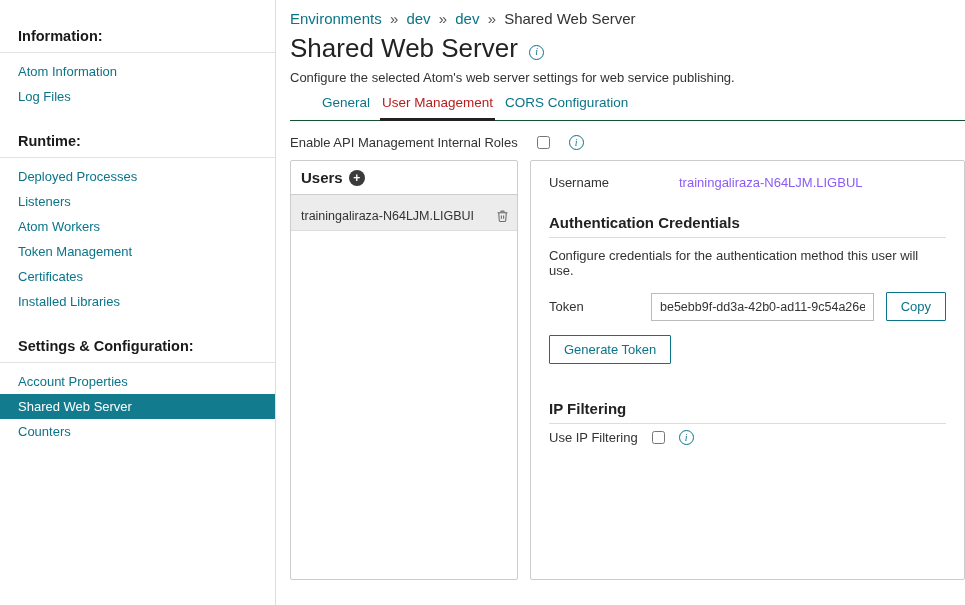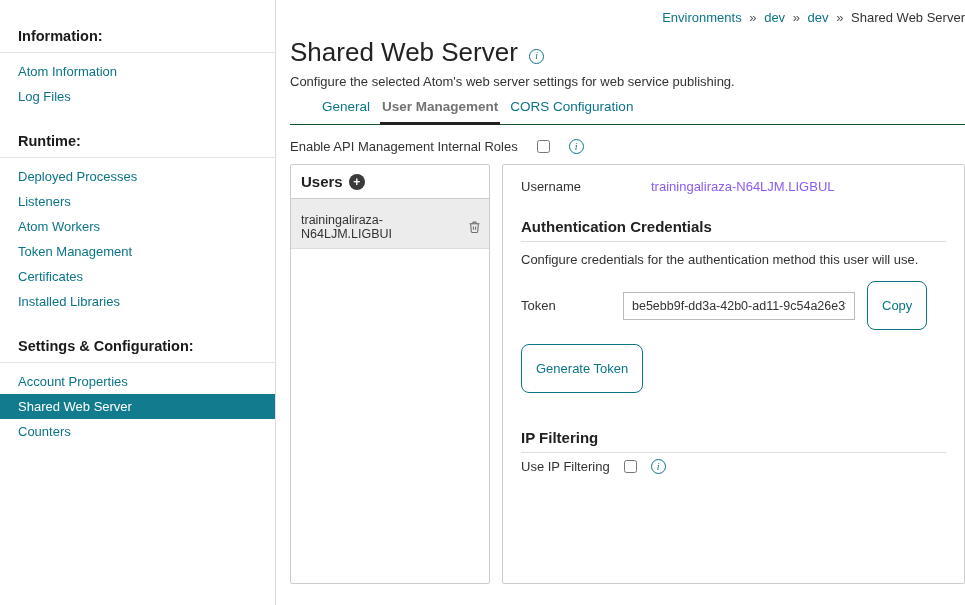--- a/index.html
+++ b/index.html
@@ -38,24 +38,23 @@
     background: #127c8e;
     color: #fff;
     font-weight: 500;
   }
   .main {
     flex: 1;
     padding: 10px 0 0 14px;
     overflow: hidden;
   }
   .breadcrumb {
-    font-size: 13px;
-    color: #333;
-    margin-bottom: 12px;
-    text-align: right;
+    font-size: 15px;
+    color: #333;
+    margin-bottom: 6px;
   }
   .breadcrumb a { color: #0b7489; text-decoration: none; cursor: pointer; }
   .breadcrumb .sep { color: #555; margin: 0 4px; }
   .page-title {
     font-size: 26px;
     font-weight: 400;
     color: #222;
     margin-bottom: 6px;
   }
   .page-title .info-icon {
@@ -76,23 +75,23 @@
   }
   .tab {
     padding: 6px 2px 8px 2px;
     font-size: 13.5px;
     color: #0b7489;
     cursor: pointer;
     border-bottom: 3px solid transparent;
     margin-bottom: -1px;
   }
   .tab.active {
-    color: #737373;
+    color: #b91c1c;
     border-bottom: 3px solid #222;
-    font-weight: 700;
+    font-weight: 400;
   }
   .content-row {
     display: flex;
     align-items: center;
     gap: 19px;
     padding: 14px 0 10px 0;
     font-size: 13px;
   }
   .checkbox {
     width: 13px; height: 13px;
@@ -111,21 +110,21 @@
     font-family: Georgia, serif;
     cursor: pointer;
     line-height: 1;
   }
   .panels {
     display: flex;
     gap: 12px;
     align-items: stretch;
   }
   .users-panel {
-    width: 200px;
+    width: 228px;
     border: 1px solid #ccc;
     border-radius: 2px;
     min-height: 420px;
   }
   .users-header {
     display: flex;
     align-items: center;
     gap: 6px;
     padding: 8px 10px;
     font-size: 15px;
@@ -204,24 +203,24 @@
     border: 1px solid #bbb;
     padding: 6px 8px;
     font-size: 12.5px;
     color: #333;
     font-family: inherit;
   }
   .btn {
     border: 1px solid #0b7489;
     background: #fff;
     color: #0b7489;
-    padding: 16px 14px;
-    font-size: 13px;
-    cursor: pointer;
-    border-radius: 8px;
+    padding: 6px 14px;
+    font-size: 13px;
+    cursor: pointer;
+    border-radius: 1px;
     font-family: inherit;
   }
   .ip-row {
     display: flex;
     align-items: center;
     gap: 14px;
     font-size: 13px;
     margin-top: 2px;
   }
 </style>

